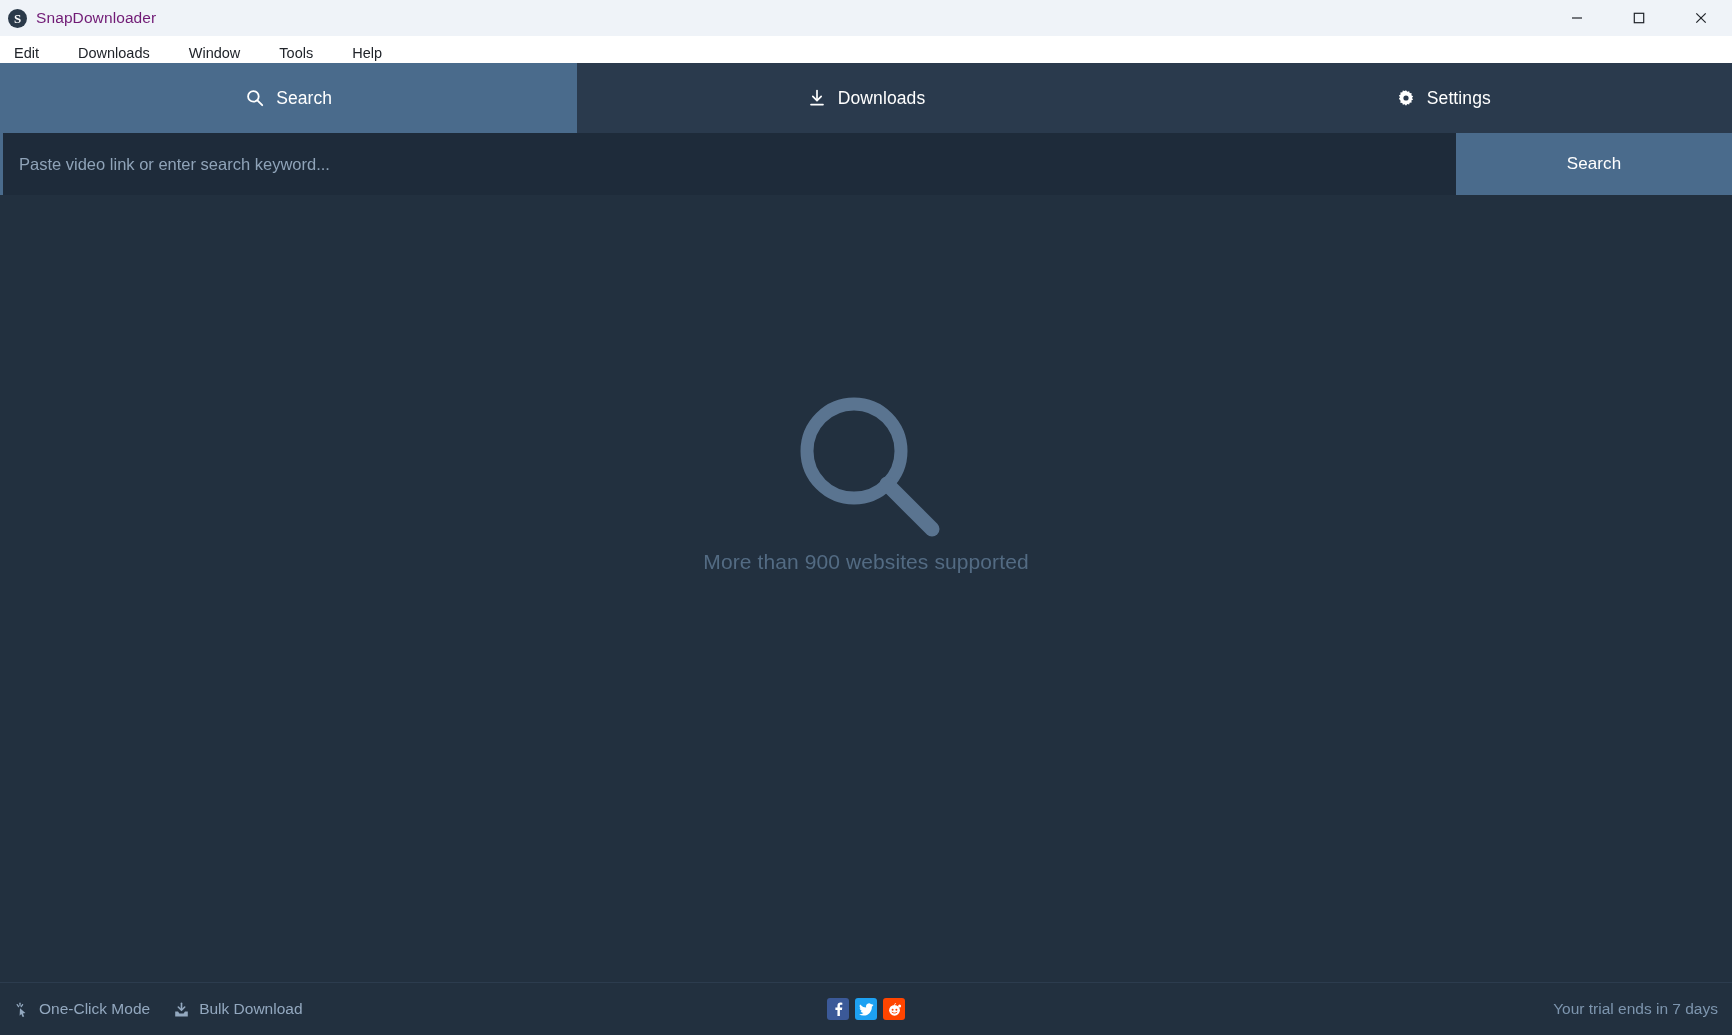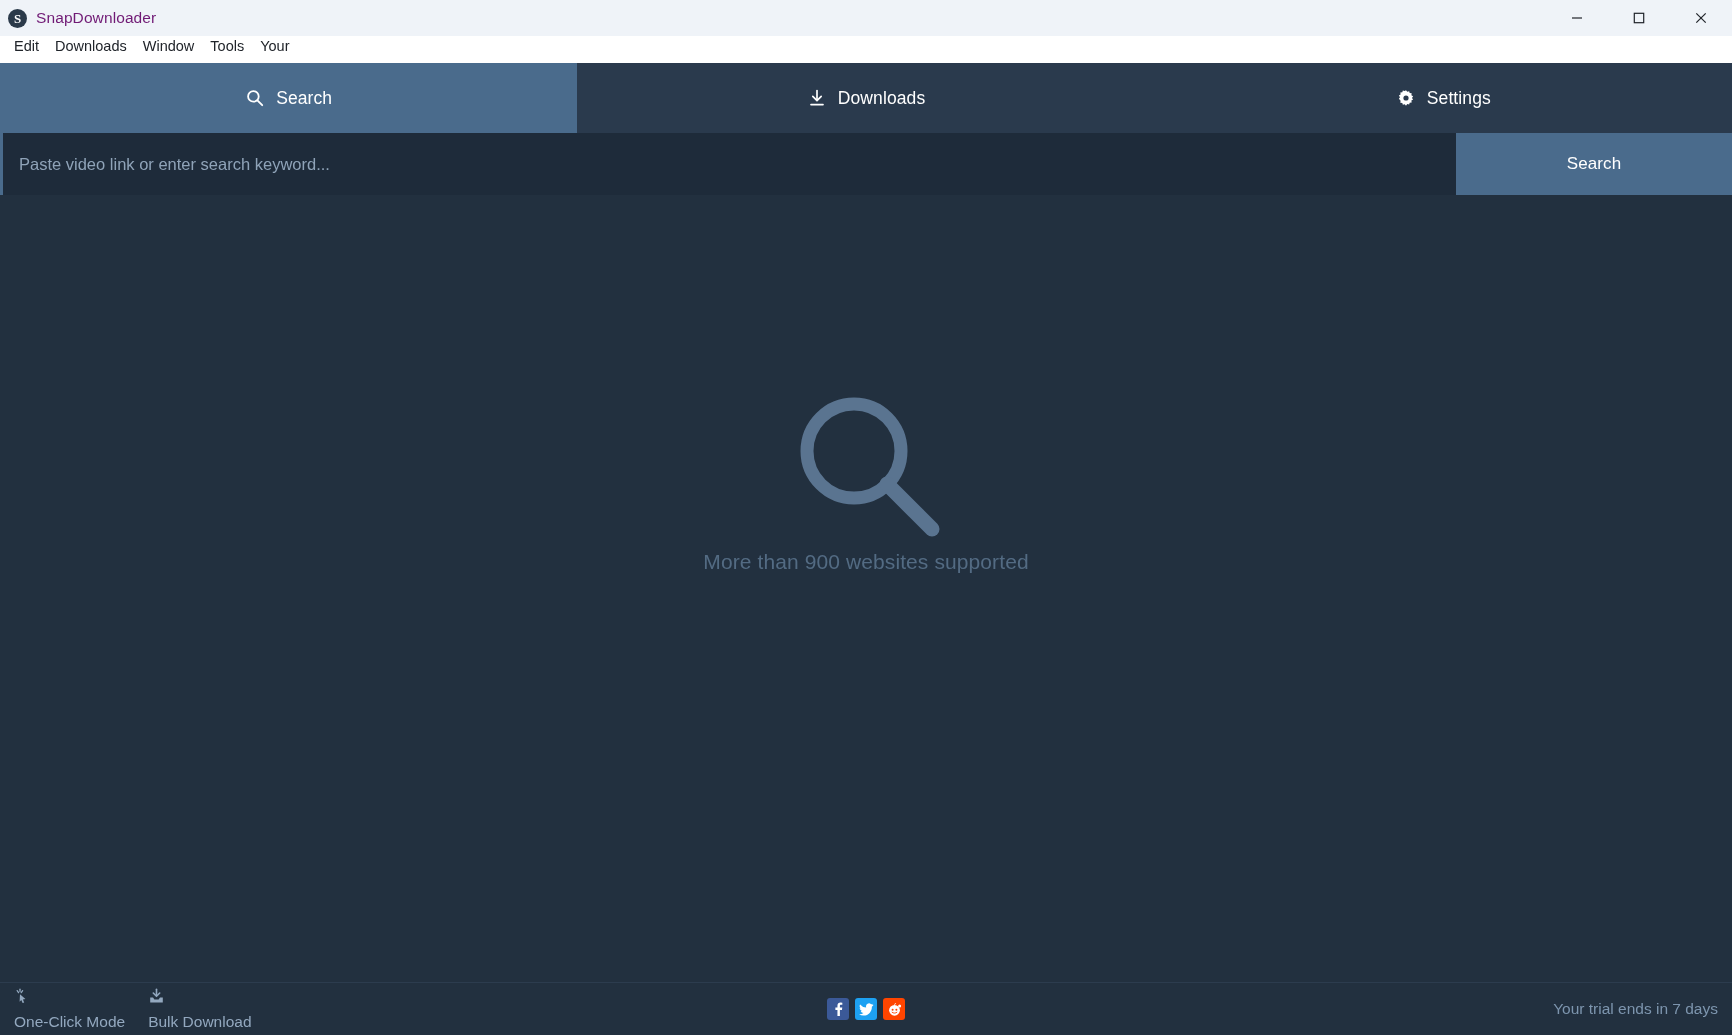--- a/index.html
+++ b/index.html
@@ -67,23 +67,24 @@
     justify-content: center;
     color: #20242a;
   }
   .win-btn svg { display: block; }
 
   
   .menubar {
     height: 27px;
     background: #ffffff;
     display: flex;
-    align-items: flex-start;
+    align-items: flex-end;
     padding-left: 6px;
     flex: 0 0 27px;
+    gap: 23px;
   }
   .menu-item {
     font-size: 14.5px;
     color: #20242a;
     padding: 3px 8px;
     line-height: 1;
     white-space: nowrap;
   }
 
   
@@ -205,27 +206,26 @@
     position: relative;
     padding: 0 14px;
   }
   .status-left {
     display: flex;
     align-items: center;
     gap: 23px;
   }
   .status-link {
     display: flex;
-    align-items: flex-start;
+    align-items: flex-end;
     gap: 9px;
     color: #93a8bf;
     font-size: 15.5px;
     cursor: pointer;
     white-space: nowrap;
-    flex-direction: column;
   }
   .status-link svg { display: block; flex: 0 0 auto; }
 
   .social {
     position: absolute;
     left: 50%;
     transform: translateX(-50%);
     display: flex;
     gap: 6px;
     align-items: center;
@@ -285,21 +285,21 @@
         </span>
       </div>
     </div>
   </div>
 
   <div class="menubar">
     <div class="menu-item">Edit</div>
     <div class="menu-item">Downloads</div>
     <div class="menu-item">Window</div>
     <div class="menu-item">Tools</div>
-    <div class="menu-item">Your</div>
+    <div class="menu-item">Help</div>
   </div>
 
   <div class="tabbar">
 
     <div class="tab active">
       <span class="tab-icon">
         <svg width="18" height="18" viewBox="0 0 18 18">
           <circle cx="7.4" cy="7.4" r="5.3" fill="none" stroke="#ffffff" stroke-width="1.8"></circle>
           <line x1="11.4" y1="11.4" x2="16.2" y2="16.2" stroke="#ffffff" stroke-width="1.9" stroke-linecap="round"></line>
         </svg>

